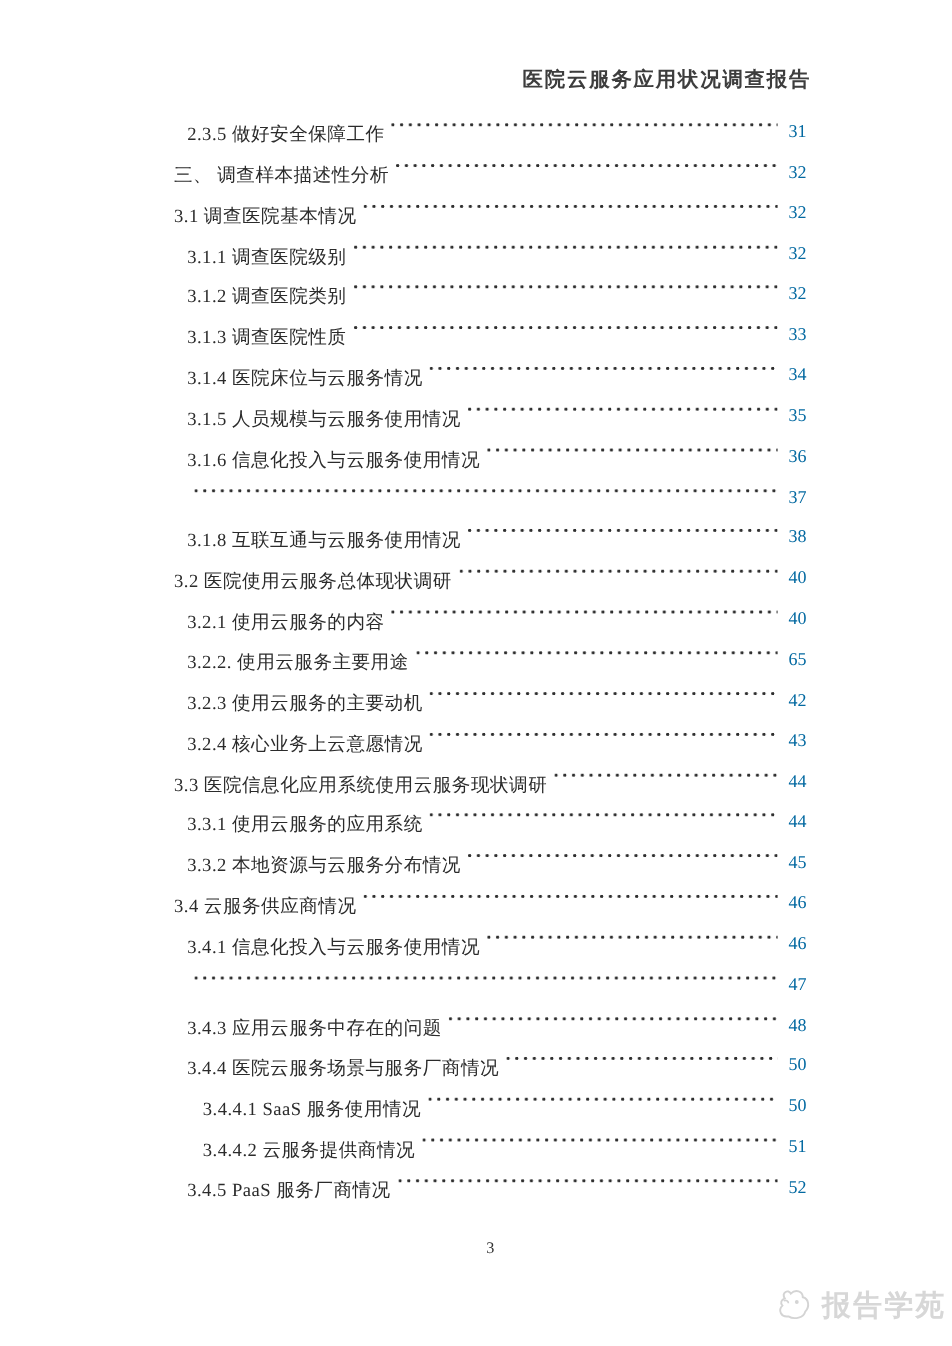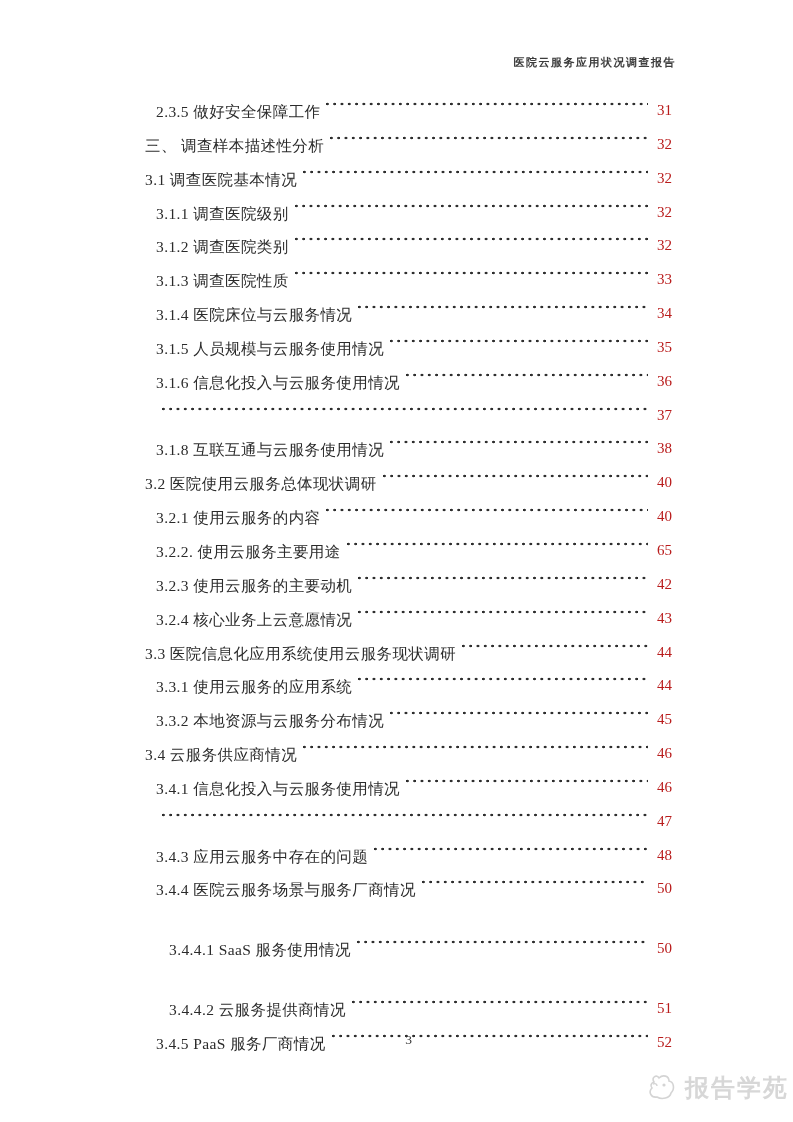--- a/index.html
+++ b/index.html
@@ -11,58 +11,58 @@
     overflow: hidden;
   }
   .page {
     position: absolute; inset: 0;
     background: #ffffff;
   }
   .running-header {
     position: absolute;
     top: 55px;
     right: 117px;
-    font-size: 11px;
+    font-size: 17px;
     font-weight: bold;
     color: #3d3d3d;
     letter-spacing: 1.5px;
     white-space: nowrap;
   }
   .toc-list {
     position: absolute;
     left: 145px;
     top: 95px;
     width: 527px;
   }
   .toc-row {
     display: flex;
     align-items: flex-start;
     height: 33.85px;
     padding-top: 7px;
   }
   .toc-row.level-2 { padding-left: 11px; }
-  .toc-row.level-3 { padding-left: 24px; margin-top: 26px; }
+  .toc-row.level-3 { padding-left: 24px; }
   .toc-label {
     font-size: 15.5px;
     color: #2b2b2b;
     letter-spacing: 0.4px;
     white-space: nowrap;
   }
   .dots {
     flex: 1 1 auto;
     height: 4px;
     margin: 0 4px 0 6px;
     background-image: radial-gradient(circle at 1.4px 2px, #2e2e2e 1.1px, rgba(0,0,0,0) 1.6px);
     background-size: 7.3px 4px;
     background-repeat: repeat-x;
     background-position: left bottom;
   }
   .toc-page {
     font-size: 15px;
-    color: #b91c1c;
+    color: #0369a1;
     min-width: 20px;
     text-align: right;
     white-space: nowrap;
   }
   .footer-page-number {
     position: absolute;
     top: 1032px;
     left: 145px;
     width: 527px;
     text-align: center;

